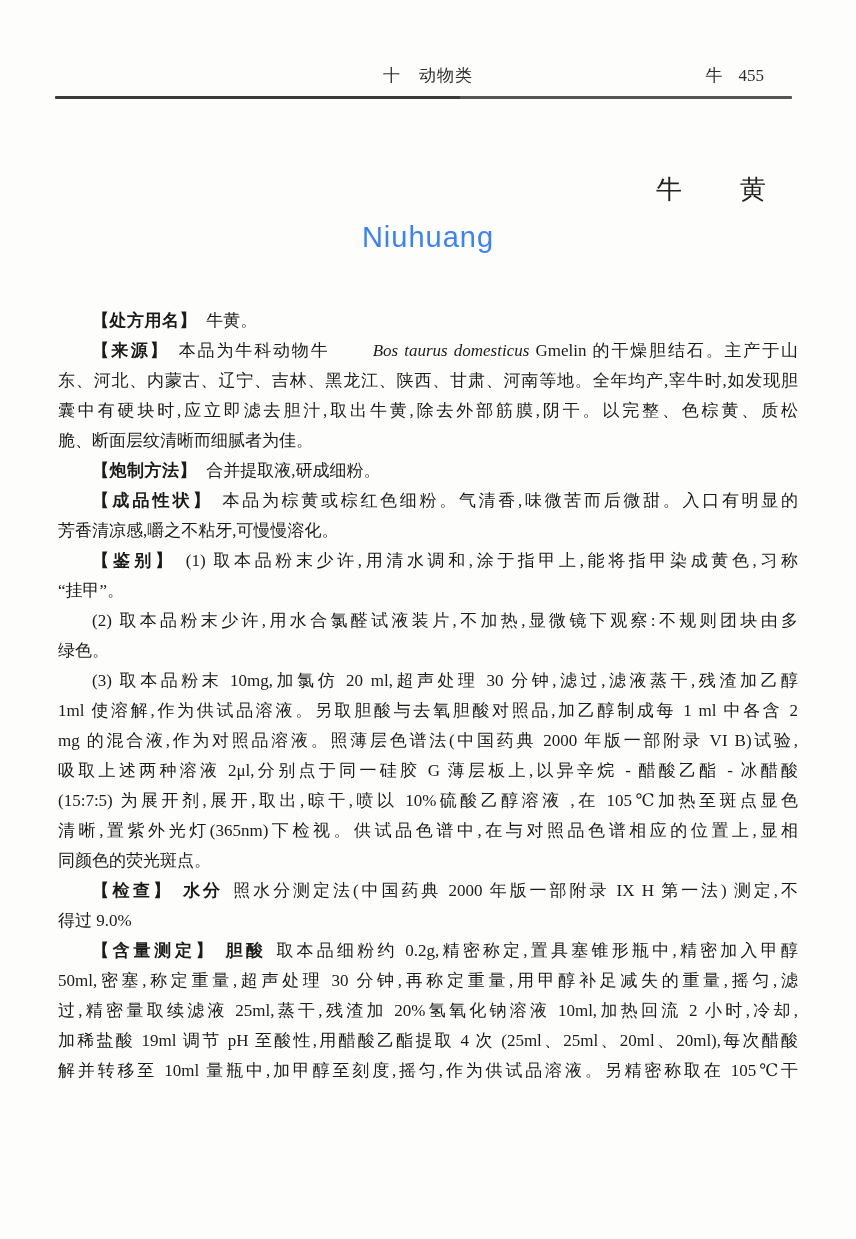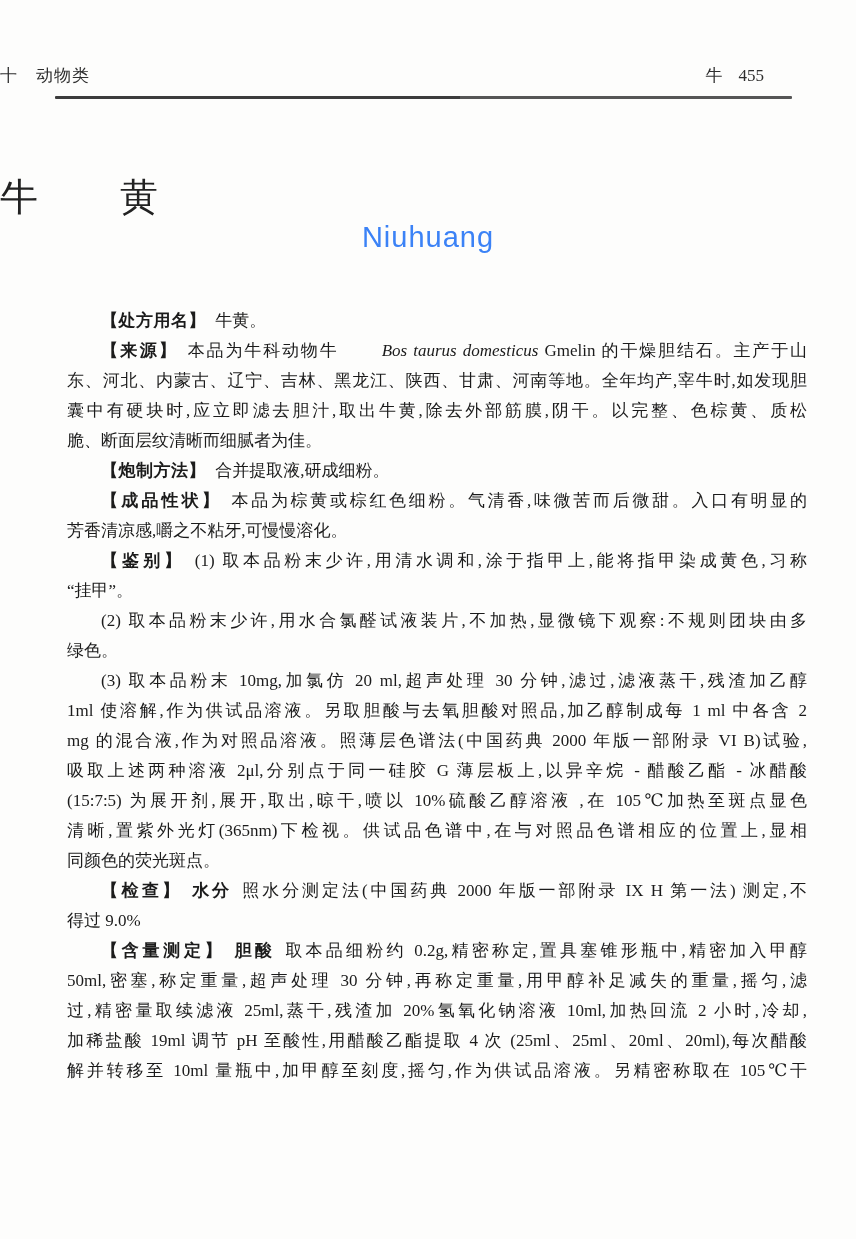--- a/index.html
+++ b/index.html
@@ -10,46 +10,46 @@
     overflow:hidden;
     font-family:"Liberation Serif","DejaVu Serif",serif;
     color:#1b1b1b;
   }
   
   .running-head{
     position:absolute;top:64px;left:0;width:856px;height:26px;
     font-size:17px;color:#2e2e2e;
   }
   .head-center{
-    position:absolute;left:0;right:0;
+    position:absolute;left:0;right:0;text-align:center;
     letter-spacing:1px;
   }
   .head-right{position:absolute;right:92px;top:0;}
   .head-right .sec{margin-right:16px;}
   .rule{
     position:absolute;top:96px;left:55px;width:737px;height:3px;
     background:linear-gradient(to right,#3c3c3c 0 55%,#565656 55% 100%);
     border-radius:1px;
   }
   
   .title-cn{
     position:absolute;top:172px;left:0;width:768px;margin:0;
-    text-align:left;
+    text-align:right;
     font-family:"Liberation Sans","DejaVu Sans",sans-serif;
-    font-size:38px;font-weight:500;color:#222;letter-spacing:2px;
+    font-size:26px;font-weight:500;color:#222;letter-spacing:2px;
   }
   .title-py{
     position:absolute;top:221px;left:0;width:856px;
     text-align:center;
     font-family:"Liberation Sans","DejaVu Sans",sans-serif;
     font-size:29px;font-weight:400;color:#3b82f6;letter-spacing:1px;
   }
   
   .bodytext{
-    position:absolute;top:306px;left:67px;width:740px;
+    position:absolute;top:306px;left:58px;width:740px;
     font-size:17px;line-height:30px;
   }
   .line{white-space:normal;}
   .just{text-align:justify;text-align-last:justify;}
   .indent{text-indent:2em;}
   .label{font-weight:700;margin-right:0.55em;letter-spacing:0.5px;}
   .sub{font-weight:700;margin:0 0.6em 0 0;}
   .it{font-style:italic;margin-left:37px;}
 </style>
 </head>

